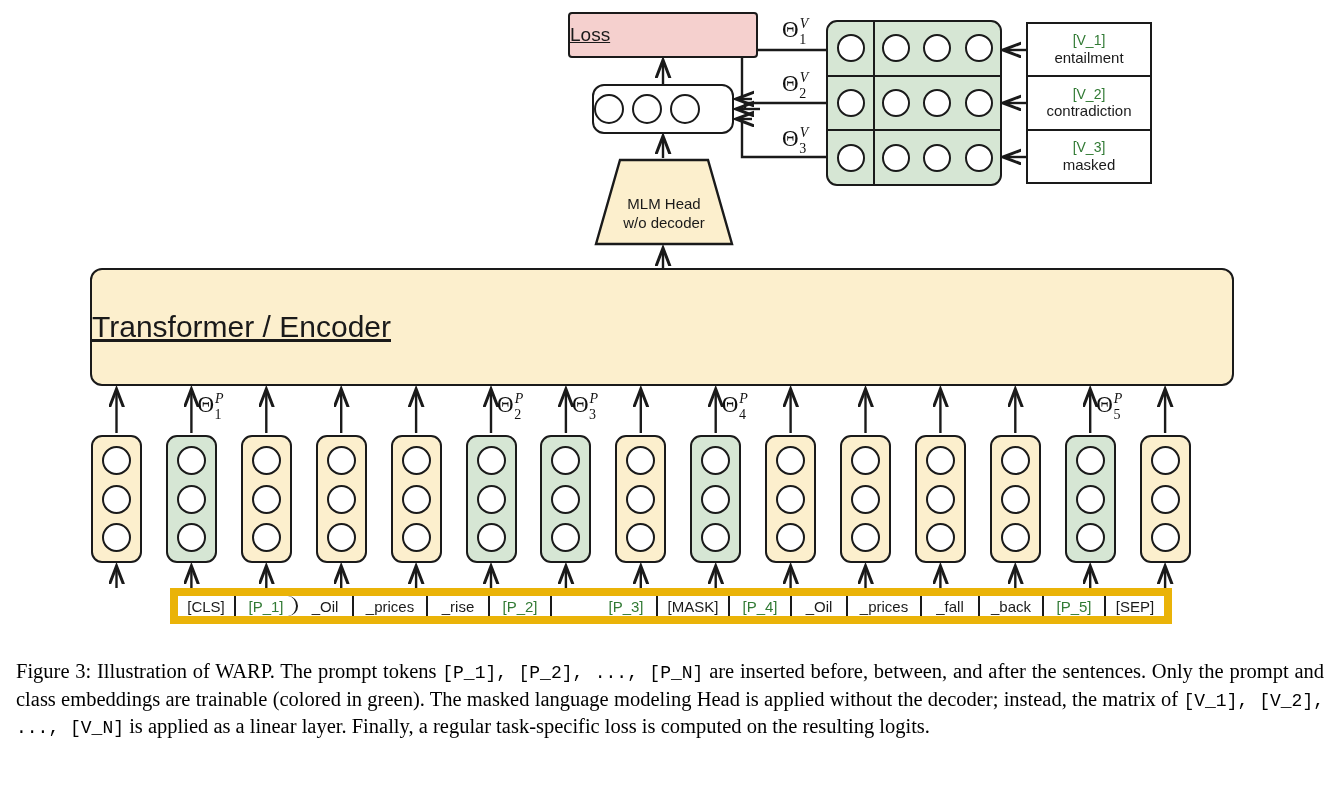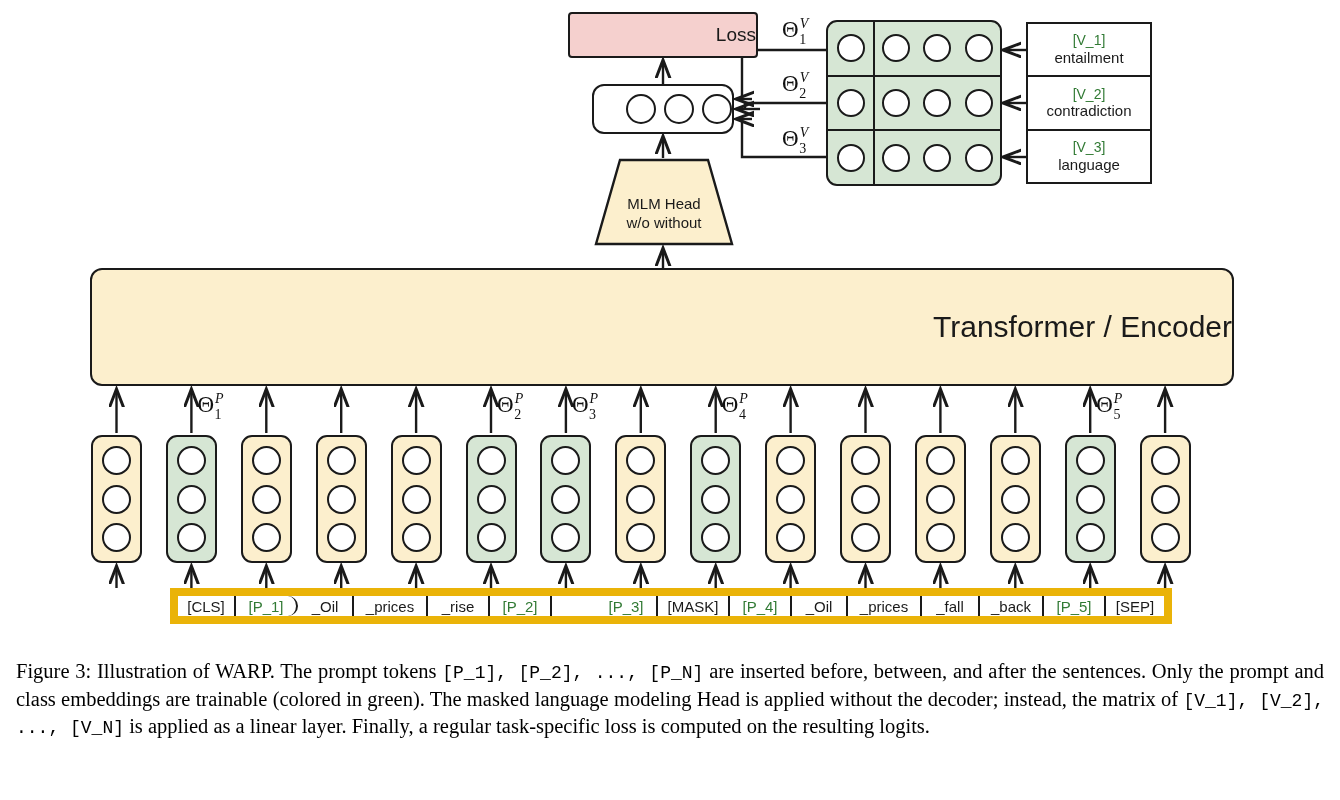--- a/index.html
+++ b/index.html
@@ -11,22 +11,23 @@
     position: relative;
     overflow: hidden;
   }
   .fig { position: absolute; left: 0; top: 0; width: 1340px; height: 650px; }
 
   
   .box {
     position: absolute;
     border: 2px solid #1a1a1a;
     background: #ffffff;
-    display: flex; align-items: center; justify-content: flex-end;
+    display: flex; align-items: center; justify-content: flex-start;
     color: #1a1a1a;
+    text-decoration: underline;
   }
 
   
   #loss-box {
     left: 568px; top: 12px; width: 190px; height: 46px;
     background: #f5d0ce;
     border-radius: 4px;
     font-size: 19px;
   }
 
@@ -252,21 +253,21 @@
     <span class="circ"></span>
     <span class="circ"></span>
   </div>
 
   <div id="mlm-head">
     <svg width="140" height="88" viewBox="0 0 140 88">
       <polygon points="26,2 114,2 138,86 2,86" fill="#fcefcd" stroke="#1a1a1a" stroke-width="2.4"></polygon>
     </svg>
     <div class="mlm-text">
       <span>MLM Head</span>
-      <span>w/o without</span>
+      <span>w/o decoder</span>
     </div>
   </div>
 
   <div class="box" id="transformer-box">
     <span>Transformer / Encoder</span>
   </div>
 
   <div id="v-matrix">
       <div class="v-row">
         <div class="v-first">
@@ -304,21 +305,21 @@
       <div class="class-cell">
         <span class="vtok">[V_1]</span>
         <span class="vname">entailment</span>
       </div>
       <div class="class-cell">
         <span class="vtok">[V_2]</span>
         <span class="vname">contradiction</span>
       </div>
       <div class="class-cell">
         <span class="vtok">[V_3]</span>
-        <span class="vname">language</span>
+        <span class="vname">masked</span>
       </div>
     </div>
 
   <div id="emb-row">
       <div class="emb-col cream" style="left: 91px;">
         <span class="circ"></span>
         <span class="circ"></span>
         <span class="circ"></span>
       </div>
       <div class="emb-col green" style="left: 165.9px;">

